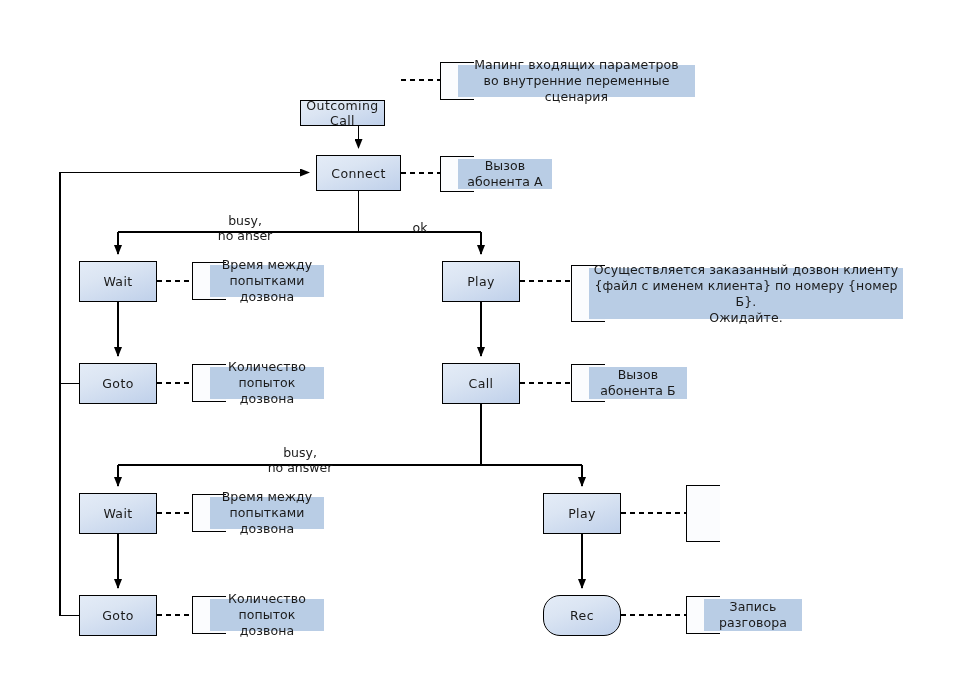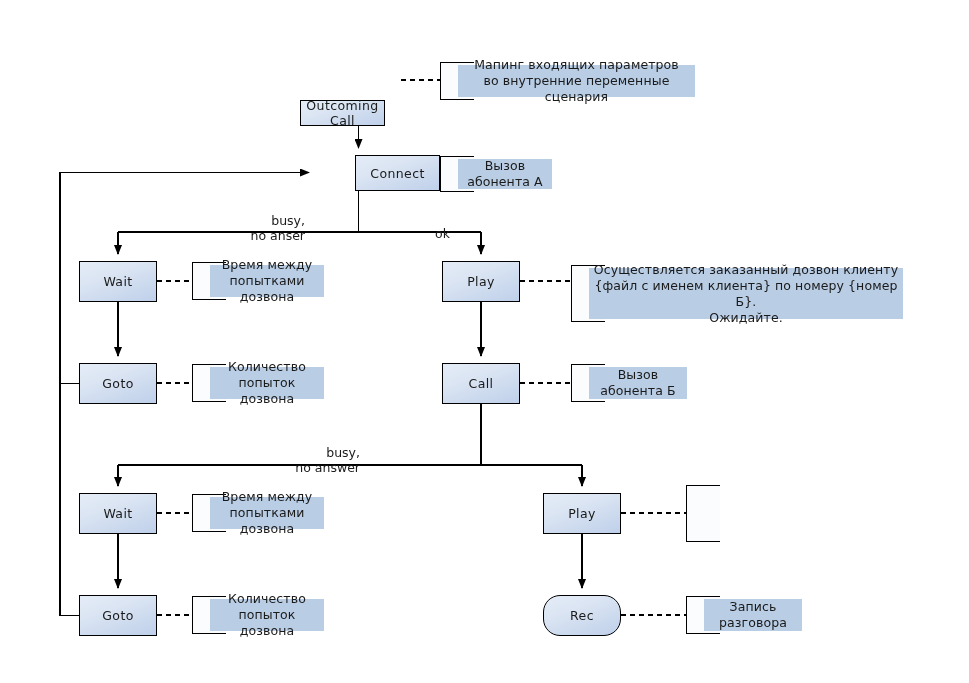--- a/index.html
+++ b/index.html
@@ -82,21 +82,21 @@
     color: #1a1a1a;
     letter-spacing: 0.1px;
   }
 
   
   .edge-label {
     position: absolute;
     font-size: 12.5px;
     line-height: 15px;
     color: #1a1a1a;
-    text-align: right;
+    text-align: center;
     white-space: pre-line;
     z-index: 4;
   }
 </style>
 </head>
 <body>
 
 <div id="canvas">
 
   <svg id="wires" viewBox="0 0 969 683" width="969" height="683" xmlns="http://www.w3.org/2000/svg">
@@ -146,21 +146,21 @@
         <path d="M621,615 L686,615"></path>
       </g>
     </g>
   </svg>
 
   <div class="node" style="left:300px;top:60px;width:85px;height:26px;margin-top:40px;">
     <span>Outcoming
 Call</span>
   </div>
 
-  <div class="node" style="left:316px;top:155px;width:85px;height:36px;margin-left:39px;">
+  <div class="node" style="left:316px;top:155px;width:85px;height:36px;">
     <span>Connect</span>
   </div>
 
   <div class="node" style="left:79px;top:261px;width:78px;height:41px;">
     <span>Wait</span>
   </div>
 
   <div class="node" style="left:442px;top:261px;width:78px;height:41px;">
     <span>Play</span>
   </div>
@@ -264,21 +264,21 @@
       <span>Запись
 разговора</span>
     </div>
   </div>
 
   <div class="edge-label" style="left:185px;top:198px;width:120px;">
     <span>busy,
 no anser</span>
   </div>
 
-  <div class="edge-label" style="left:390px;top:211px;width:60px;">
+  <div class="edge-label" style="left:390px;top:205px;width:60px;">
     <span>ok</span>
   </div>
 
   <div class="edge-label" style="left:240px;top:430px;width:120px;">
     <span>busy,
 no answer</span>
   </div>
 
 </div>
 

